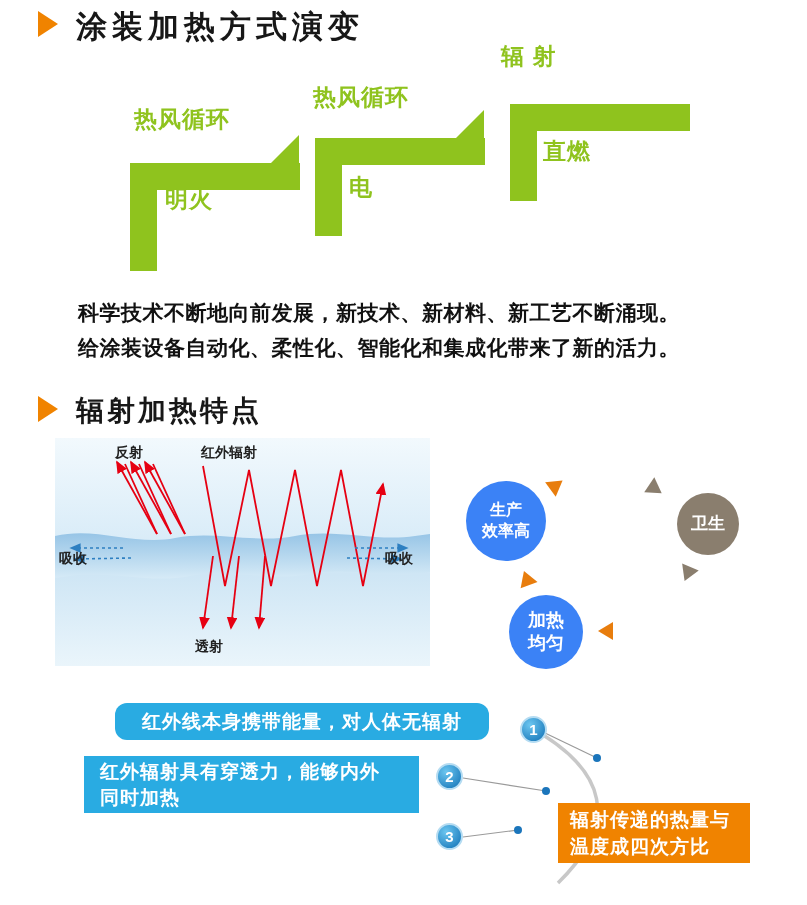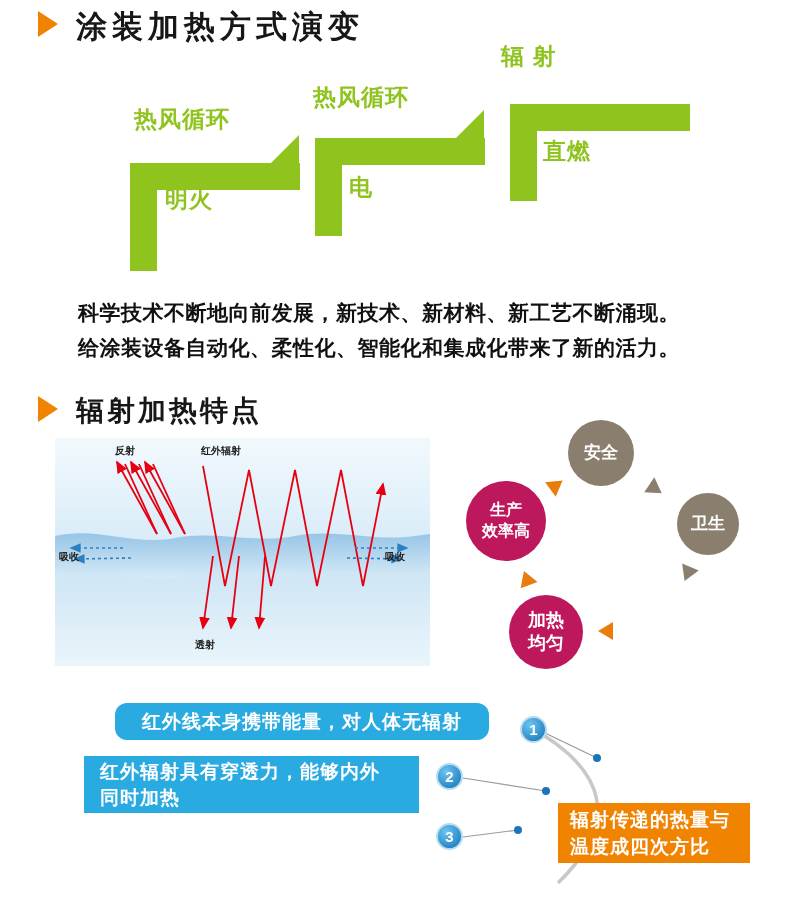--- a/index.html
+++ b/index.html
@@ -8,24 +8,24 @@
   .page { position:relative; width:807px; height:905px; background:#fff; overflow:hidden; }
   .abs { position:absolute; }
   .title-tri { width:0; height:0; border-top:13px solid transparent; border-bottom:13px solid transparent; border-left:20px solid #f08300; }
   .h1 { font-size:31px; font-weight:bold; color:#171717; letter-spacing:5px; white-space:nowrap; }
   .h2 { font-size:28px; font-weight:bold; color:#171717; letter-spacing:3px; white-space:nowrap; }
   .green-label { position:absolute; color:#8fc31e; font-weight:bold; font-size:23px; letter-spacing:1px; white-space:nowrap; }
   .gbar { position:absolute; background:#8fc31e; }
   .ramp { position:absolute; width:0; height:0; border-bottom:28px solid #8fc31e; border-left:28px solid transparent; }
   .para { position:absolute; font-size:21px; font-weight:bold; color:#111; line-height:35px; letter-spacing:0.5px; white-space:nowrap; }
   .ir-wrap { position:absolute; left:55px; top:438px; width:375px; height:228px; }
-  .ir-label { position:absolute; font-size:10px; font-weight:bold; color:#222; white-space:nowrap; }
+  .ir-label { position:absolute; font-size:14px; font-weight:bold; color:#222; white-space:nowrap; }
   .circle { position:absolute; border-radius:50%; color:#fff; font-weight:bold; display:flex; flex-direction:column; align-items:center; justify-content:center; text-align:center; line-height:1.3; }
   .c-brown { background:#8a7e6e; }
-  .c-orange { background:#be185d; }
+  .c-orange { background:#3b82f6; }
   .cyc-arrow { position:absolute; width:0; height:0; border-top:9px solid transparent; border-bottom:9px solid transparent; }
   .blue-box { position:absolute; background:#29abe2; color:#fff; font-weight:bold; font-size:19px; display:flex; flex-direction:column; justify-content:center; letter-spacing:1px; line-height:26px; }
   .num-badge { position:absolute; width:27px; height:27px; border-radius:50%; background:radial-gradient(circle at 35% 30%, #6cc6f0, #0f6fb4); border:2px solid #b5dcf2; color:#fff; font-weight:bold; font-size:15px; display:flex; align-items:center; justify-content:center; }
   .orange-box { position:absolute; background:#f08300; color:#fff; font-weight:bold; font-size:19px; line-height:27px; display:flex; flex-direction:column; justify-content:center; padding-left:12px; letter-spacing:1px; }
 </style>
 </head>
 <body>
 
 <div class="page">
 
@@ -102,23 +102,20 @@
         <path d="M292,120 L346,121" marker-end="url(#mBlue)"></path>
       </g>
     </svg>
     <div class="ir-label" style="left:60px; top:6px;">反射</div>
     <div class="ir-label" style="left:146px; top:6px;">红外辐射</div>
     <div class="ir-label" style="left:4px; top:112px;">吸收</div>
     <div class="ir-label" style="left:330px; top:112px;">吸收</div>
     <div class="ir-label" style="left:140px; top:200px;">透射</div>
   </div>
 
-  <div class="circle c-brown" style="left:568px; top:420px; width:66px; height:66px; font-size:17px;">
-    <span>安全</span>
-  </div>
   <div class="circle c-brown" style="left:677px; top:493px; width:62px; height:62px; font-size:17px;">
     <span>卫生</span>
   </div>
   <div class="circle c-orange" style="left:509px; top:595px; width:74px; height:74px; font-size:18px;">
     <span>加热</span>
     <span>均匀</span>
   </div>
   <div class="circle c-orange" style="left:466px; top:481px; width:80px; height:80px; font-size:16px;">
     <span>生产</span>
     <span>效率高</span>

